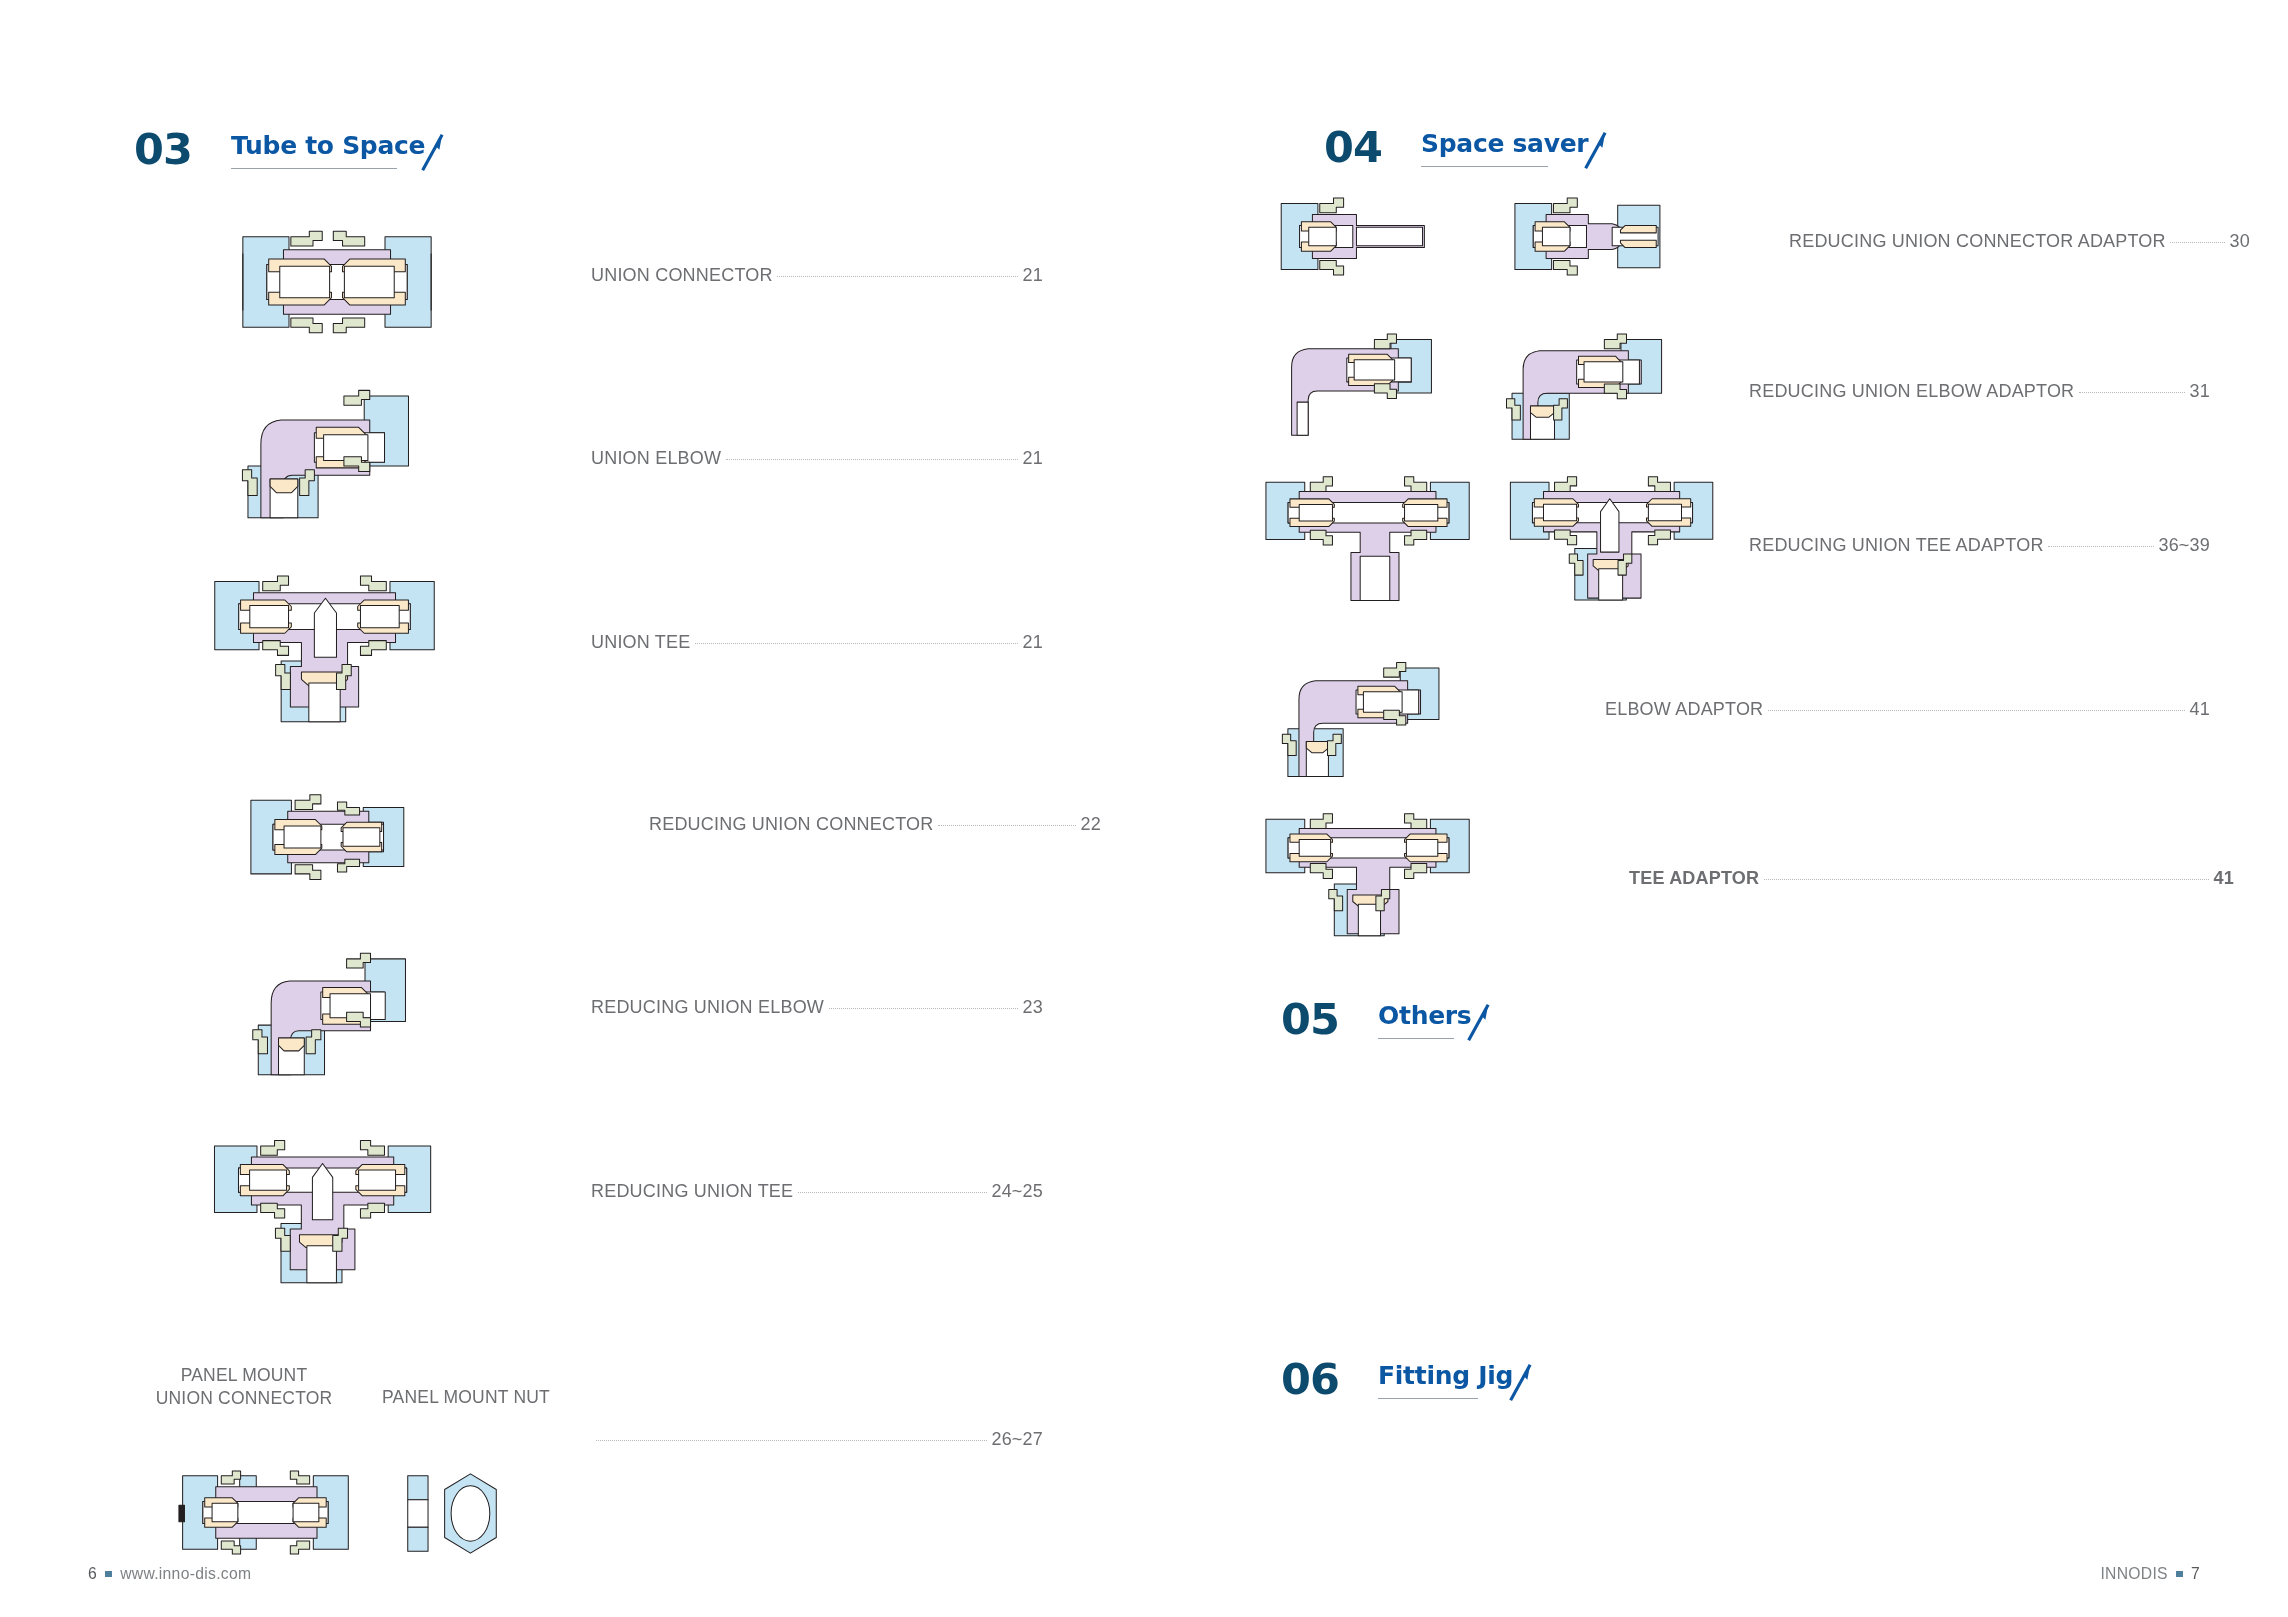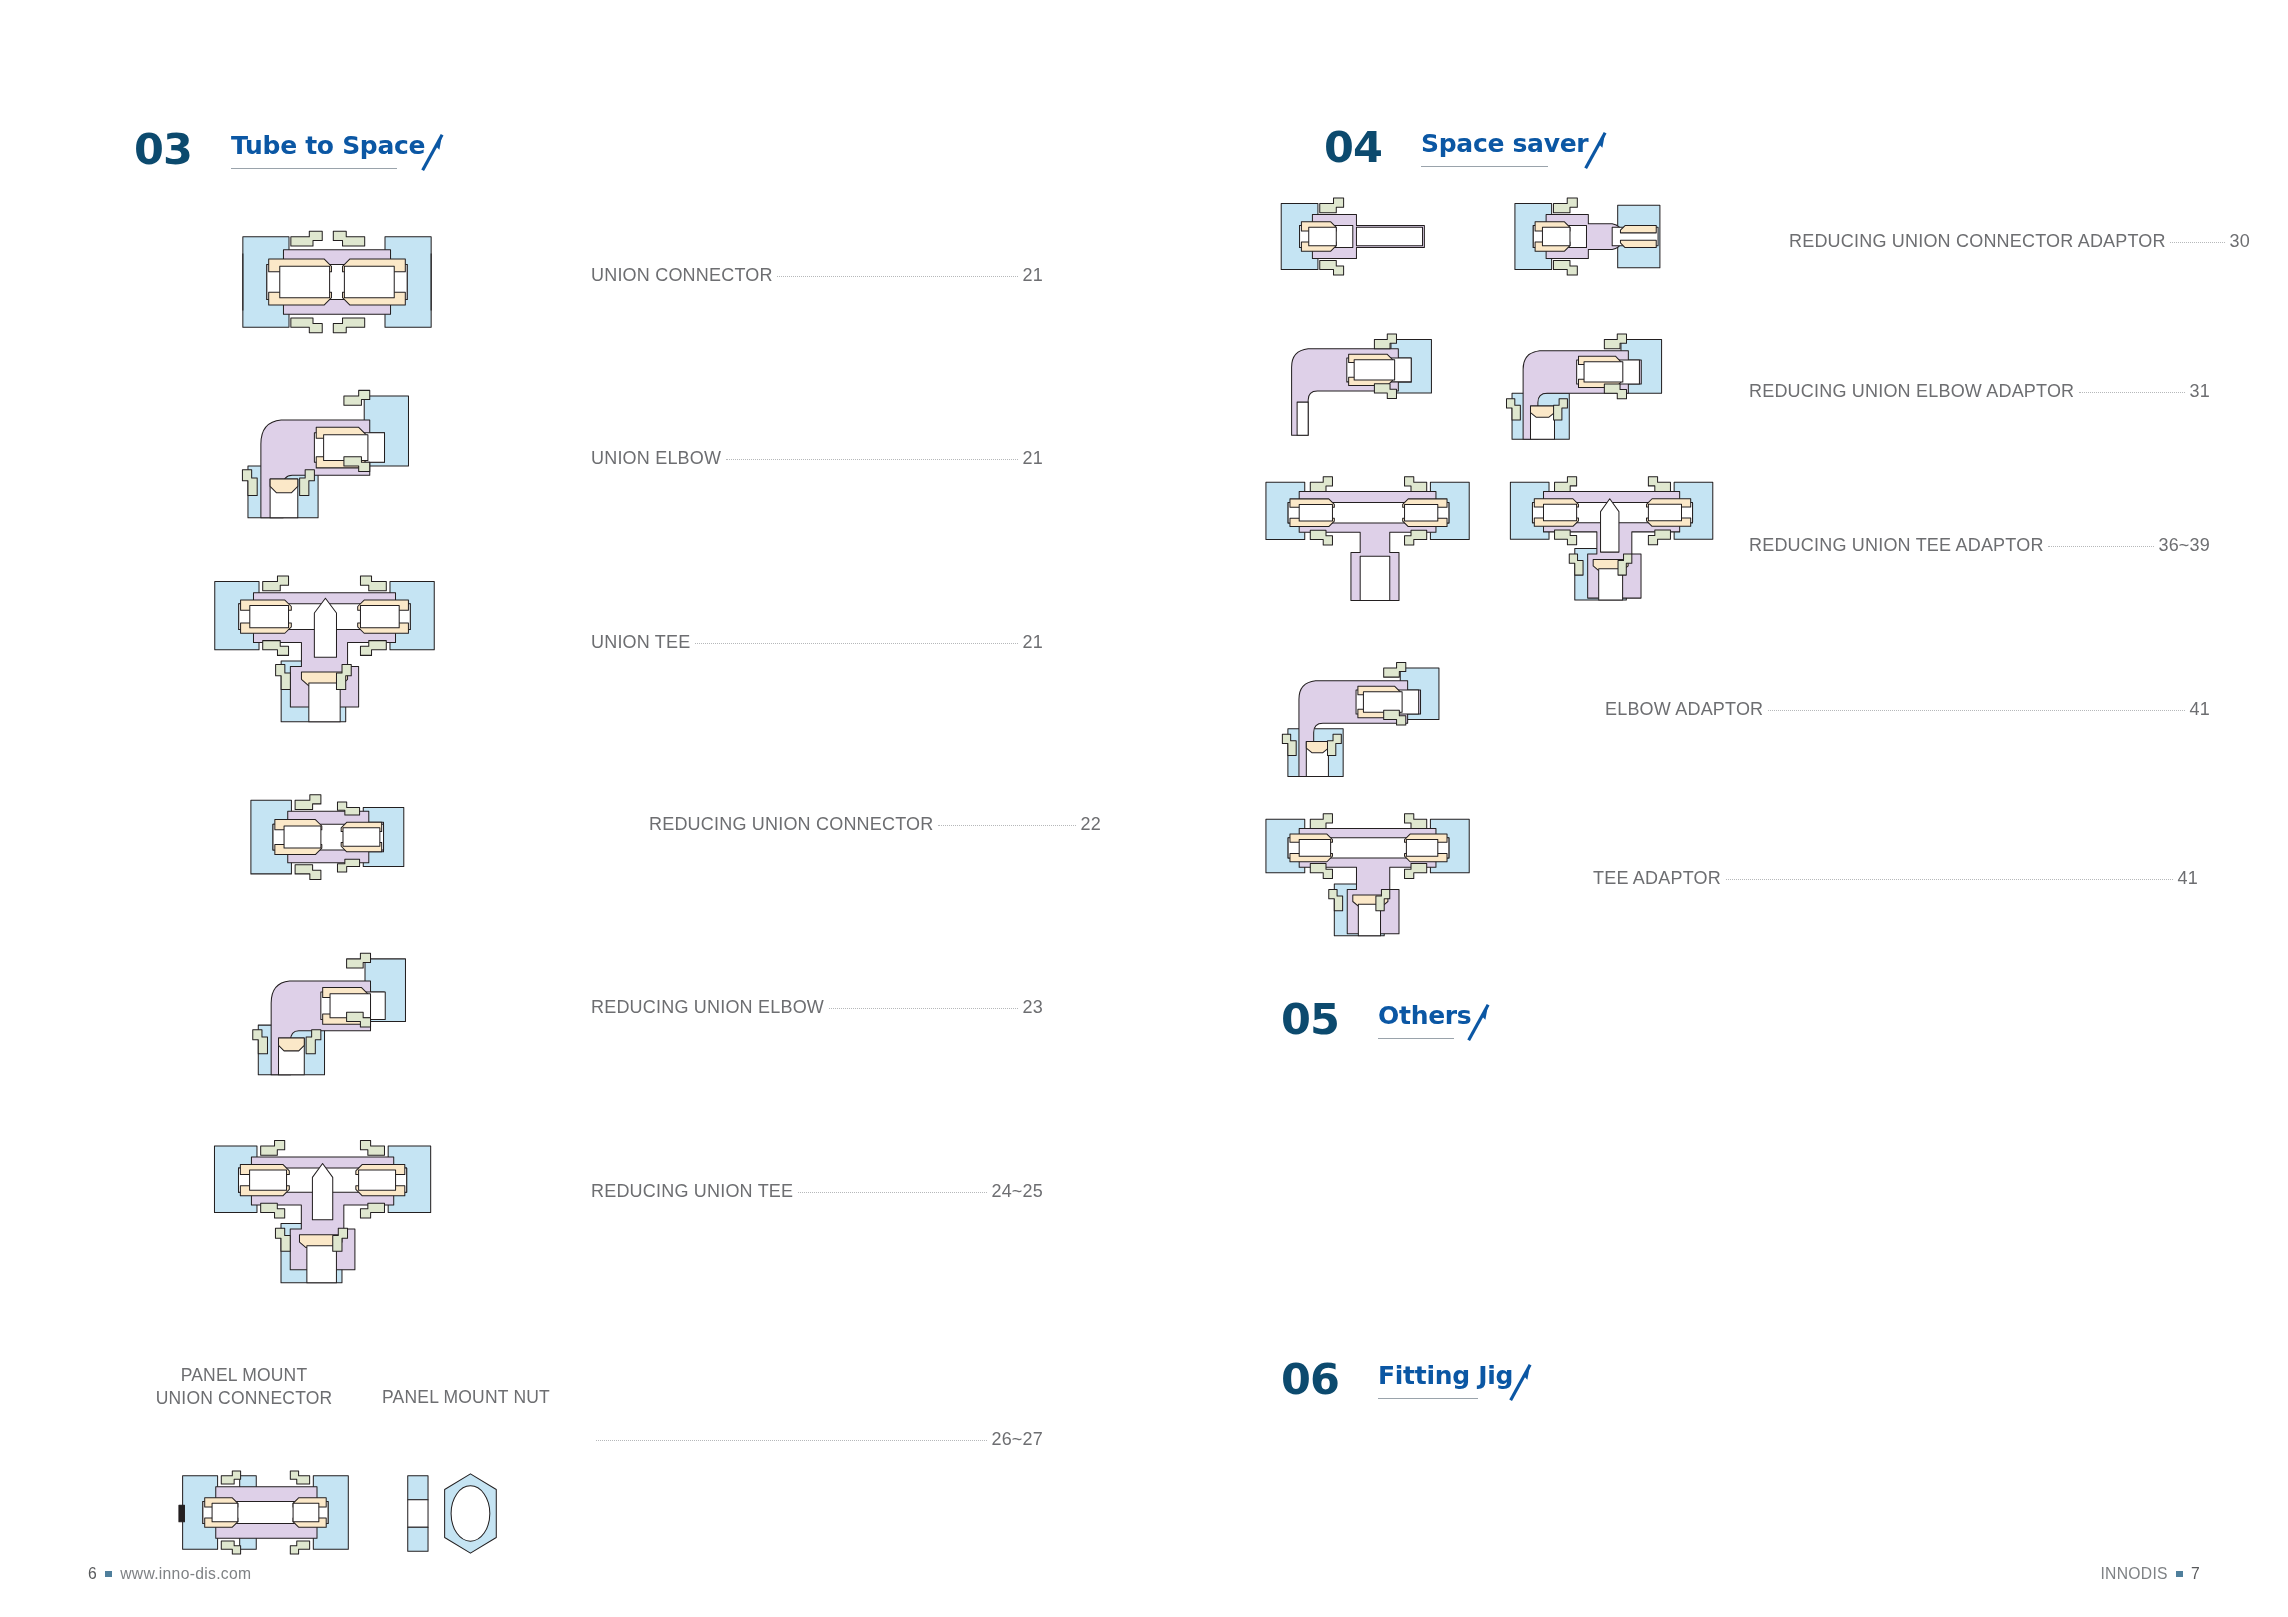--- a/index.html
+++ b/index.html
@@ -321,21 +321,21 @@
   <div class="toc-row" style="left:605px;top:535px;width:461px;">
     <span class="toc-label">REDUCING UNION TEE ADAPTOR</span>
     <span class="toc-dots"></span>
     <span class="toc-page">36~39</span>
   </div>
   <div class="toc-row" style="left:461px;top:699px;width:605px;">
     <span class="toc-label">ELBOW ADAPTOR</span>
     <span class="toc-dots"></span>
     <span class="toc-page">41</span>
   </div>
-  <div class="toc-row" style="left:449px;top:868px;width:605px;">
+  <div class="toc-row" style="left:485px;top:868px;width:605px;font-weight:bold;">
     <span class="toc-label">TEE ADAPTOR</span>
     <span class="toc-dots"></span>
     <span class="toc-page">41</span>
   </div>
 
   <div class="fig" style="left:131px;top:198px;">
     <svg width="162" height="78" viewBox="0 0 175 85">
       <g stroke="#231f20" stroke-width="1.1" stroke-linejoin="round">
         <rect x="6" y="6" width="40" height="72" fill="#c5e4f3"></rect>
         <path d="M40 18 H88 V30 l74 0 v24 l-74 0 V66 H40 V54 H26 V30 H40 Z" fill="#ded0e8"></path>

